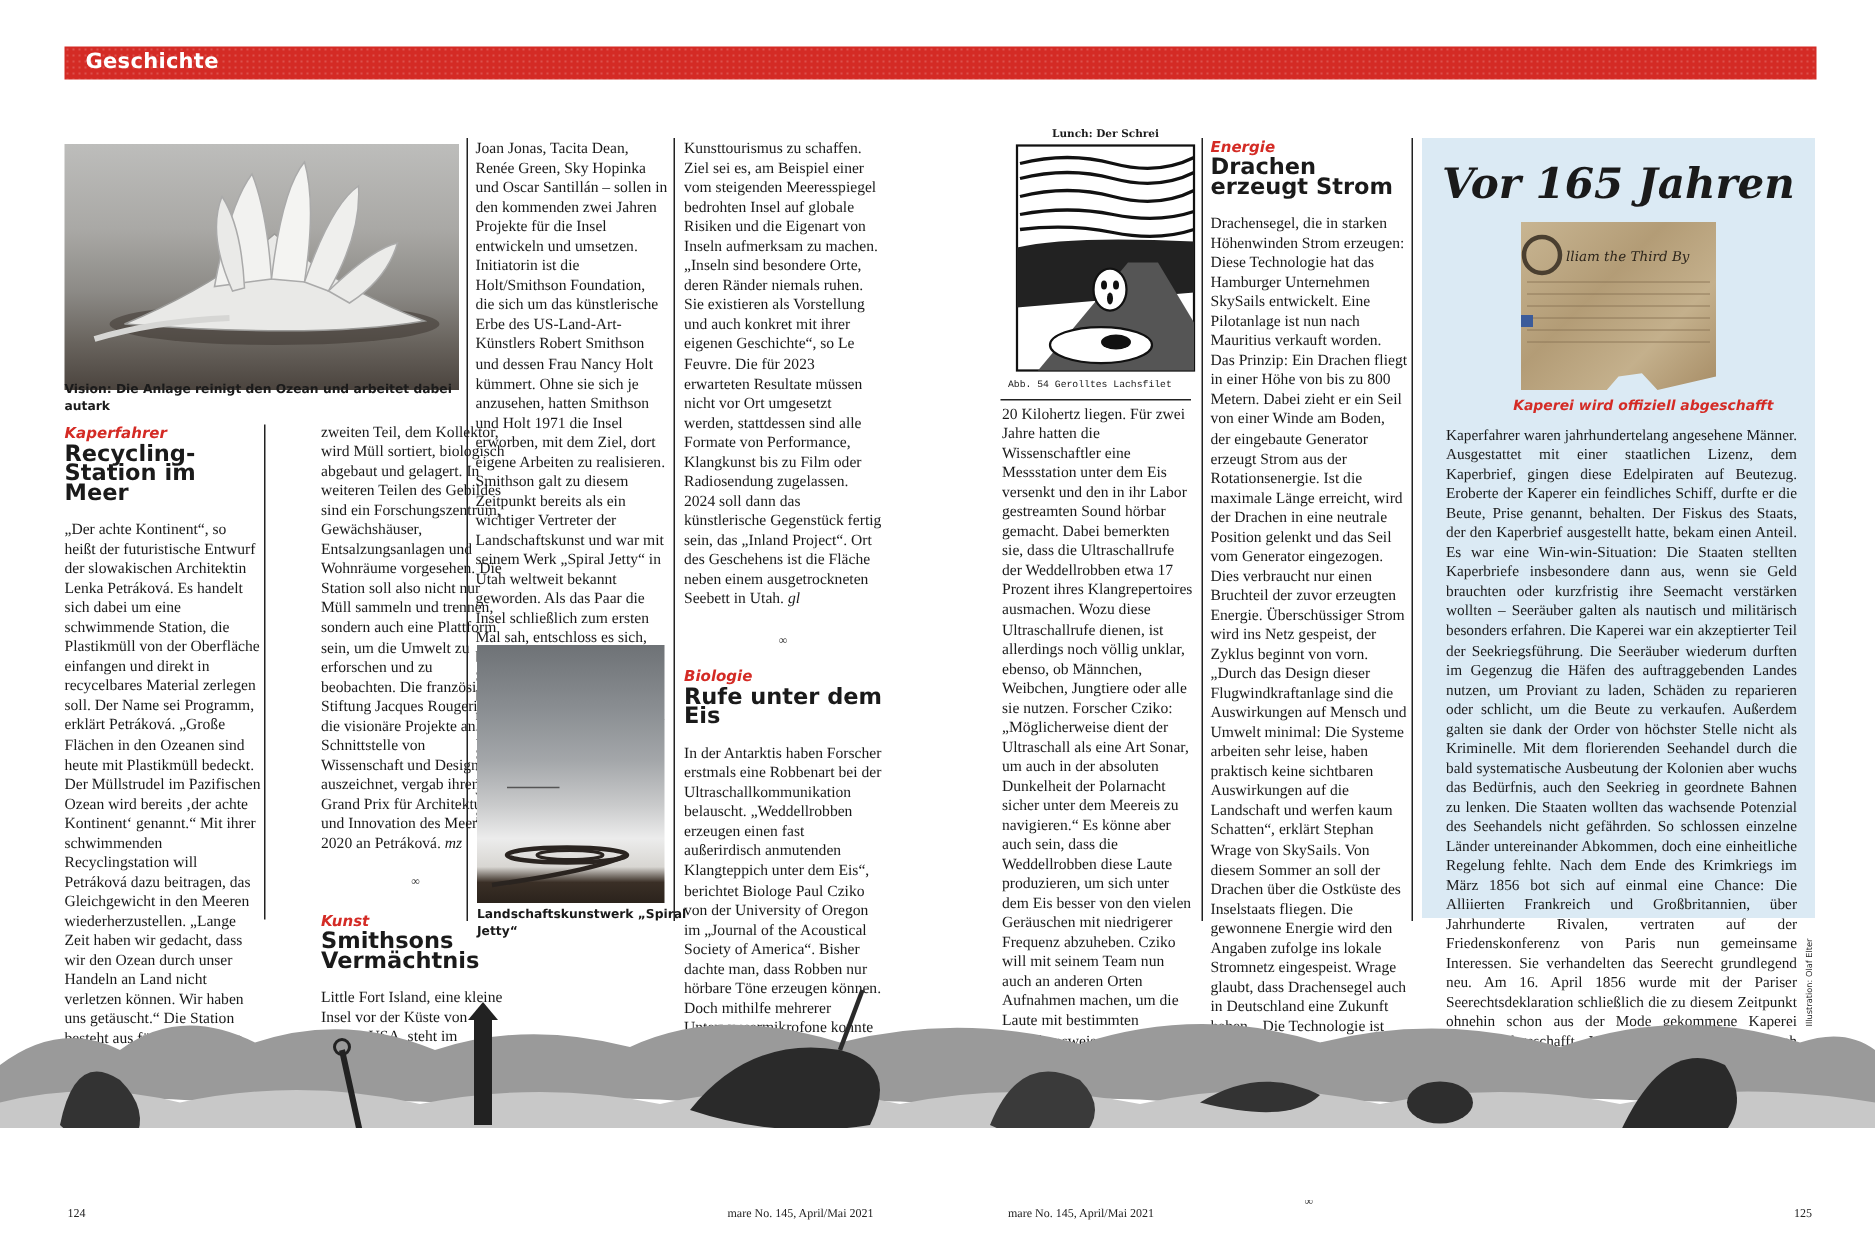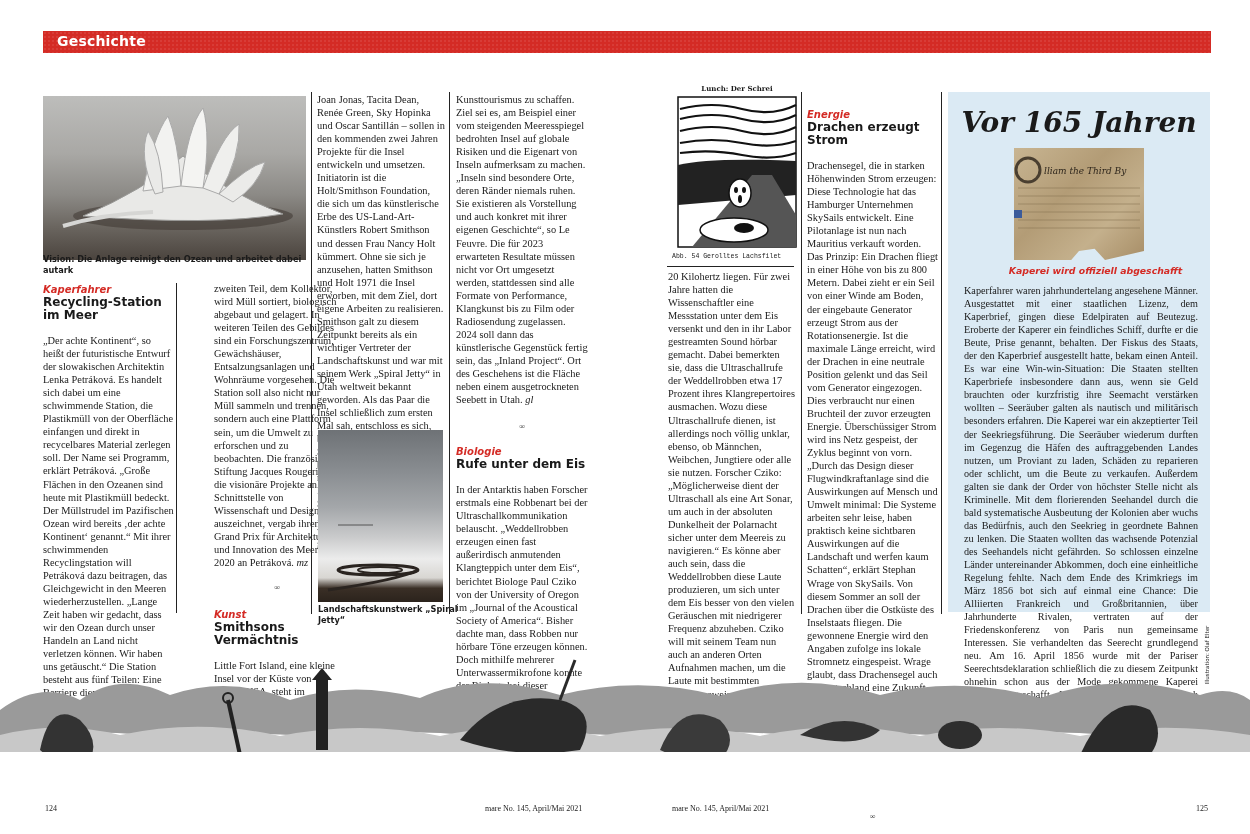--- a/index.html
+++ b/index.html
@@ -9,21 +9,21 @@
   .topbar { position: absolute; left: 43px; top: 31px; width: 1168px; height: 22px; background: #d42b25;
     background-image: radial-gradient(rgba(255,255,255,0.18) 0.6px, transparent 0.8px); background-size: 4px 4px; }
   .topbar .title { position: absolute; left: 14px; top: 2px; font-family: "DejaVu Sans", sans-serif; font-weight: bold;
     font-size: 14px; color: #ffffff; letter-spacing: 0.2px; }
 
   .col { position: absolute; font-size: 10.4px; line-height: 13.05px; text-align: left; }
   .col p { hyphens: manual; }
   .rule { position: absolute; width: 1px; background: #222; }
 
   .kicker { font-family: "DejaVu Sans", sans-serif; font-style: italic; font-weight: bold; color: #d42b25; font-size: 10px; line-height: 13px; }
-  .headline { font-family: "DejaVu Sans", sans-serif; font-weight: bold; font-size: 12px; line-height: 13px; margin-bottom: 12px; }
+  .headline { font-family: "DejaVu Sans", sans-serif; font-weight: bold; font-size: 15px; line-height: 13px; margin-bottom: 12px; }
   .author { font-style: italic; }
   .sep { text-align: center; font-size: 8px; color: #333; margin: 12px 0 14px 0; }
 
   .photo { position: absolute; overflow: hidden; }
   .caption { position: absolute; font-family: "DejaVu Sans", sans-serif; font-weight: bold; font-size: 8.2px; line-height: 11px; }
 
   .infobox { position: absolute; left: 948px; top: 92px; width: 262px; height: 520px; background: #dbeaf4; }
   .infobox .boxtitle { position: absolute; left: 0; width: 262px; top: 14px; text-align: center; font-family: "DejaVu Serif", serif;
     font-style: italic; font-size: 28px; color: #1a1a1a; font-weight: bold; }
   .infobox .boxsub { position: absolute; left: 0; width: 262px; top: 173px; text-align: center; font-family: "DejaVu Sans", sans-serif;
@@ -119,21 +119,21 @@
   <div style="text-align:left; font-family:Liberation Mono, monospace; font-size:6.5px; margin-top:2px;">Abb. 54 Gerolltes Lachsfilet</div>
 </div>
 <div style="position:absolute; left:667px; top:266px; width:127px; height:1px; background:#222;"></div>
 
 <div class="col" style="left:668px; top:270px; width:128px;">
   <p><span>20 Kilohertz liegen. Für zwei Jahre hatten die Wissenschaftler eine Messstation unter dem Eis versenkt und den in ihr Labor gestreamten Sound hörbar gemacht. Dabei bemerkten sie, dass die Ultraschallrufe der Weddellrobben etwa 17 Prozent ihres Klangrepertoires ausmachen. Wozu diese Ultraschallrufe dienen, ist allerdings noch völlig unklar, ebenso, ob Männchen, Weibchen, Jungtiere oder alle sie nutzen. Forscher Cziko: „Möglicherweise dient der Ultraschall als eine Art Sonar, um auch in der absoluten Dunkelheit der Polarnacht sicher unter dem Meereis zu navigieren.“ Es könne aber auch sein, dass die Weddellrobben diese Laute produzieren, um sich unter dem Eis besser von den vielen Geräuschen mit niedrigerer Frequenz abzuheben. Cziko will mit seinem Team nun auch an anderen Orten Aufnahmen machen, um die Laute mit bestimmten Verhaltensweisen korrelieren zu können.</span> <span class="author">jsc</span></p>
   <div class="sep" style="margin:10px 0 0 0;">∞</div>
 </div>
 <div class="rule" style="left:801px; top:92px; height:522px;"></div>
 
-<div class="col" style="left:807px; top:108px; width:131px;">
+<div class="col" style="left:807px; top:92px; width:131px;">
   <div class="kicker">Energie</div>
   <div class="headline">Drachen erzeugt Strom</div>
   <p><span>Drachensegel, die in starken Höhenwinden Strom erzeugen: Diese Technologie hat das Hamburger Unternehmen SkySails entwickelt. Eine Pilotanlage ist nun nach Mauritius verkauft worden. Das Prinzip: Ein Drachen fliegt in einer Höhe von bis zu 800 Metern. Dabei zieht er ein Seil von einer Winde am Boden, der eingebaute Generator erzeugt Strom aus der Rotationsenergie. Ist die maximale Länge erreicht, wird der Drachen in eine neutrale Position gelenkt und das Seil vom Generator eingezogen. Dies verbraucht nur einen Bruchteil der zuvor erzeugten Energie. Überschüssiger Strom wird ins Netz gespeist, der Zyklus beginnt von vorn. „Durch das Design dieser Flugwindkraftanlage sind die Auswirkungen auf Mensch und Umwelt minimal: Die Systeme arbeiten sehr leise, haben praktisch keine sichtbaren Auswirkungen auf die Landschaft und werfen kaum Schatten“, erklärt Stephan Wrage von SkySails. Von diesem Sommer an soll der Drachen über die Ostküste des Inselstaats fliegen. Die gewonnene Energie wird den Angaben zufolge ins lokale Stromnetz eingespeist. Wrage glaubt, dass Drachensegel auch in Deutschland eine Zukunft haben. „Die Technologie ist eine Alternative zu traditionellen Windkraftanlagen.“ In diesem Jahr soll die erste kommerzielle Anlage in Deutschland in Betrieb gehen.</span> <span class="author">mr</span></p>
   <div class="sep" style="margin:12px 0 0 0;">∞</div>
 </div>
 <div class="rule" style="left:941px; top:92px; height:522px;"></div>
 
 <div class="infobox">
   <div class="boxtitle">Vor 165 Jahren</div>
   <div style="position:absolute; left:66px; top:56px; width:130px; height:112px; background: linear-gradient(135deg,#c8b592 0%,#b39c76 40%,#c4b08c 70%,#a78d66 100%); clip-path: polygon(0 0,100% 0,100% 92%,70% 100%,62% 90%,50% 92%,44% 100%,0 100%);">

